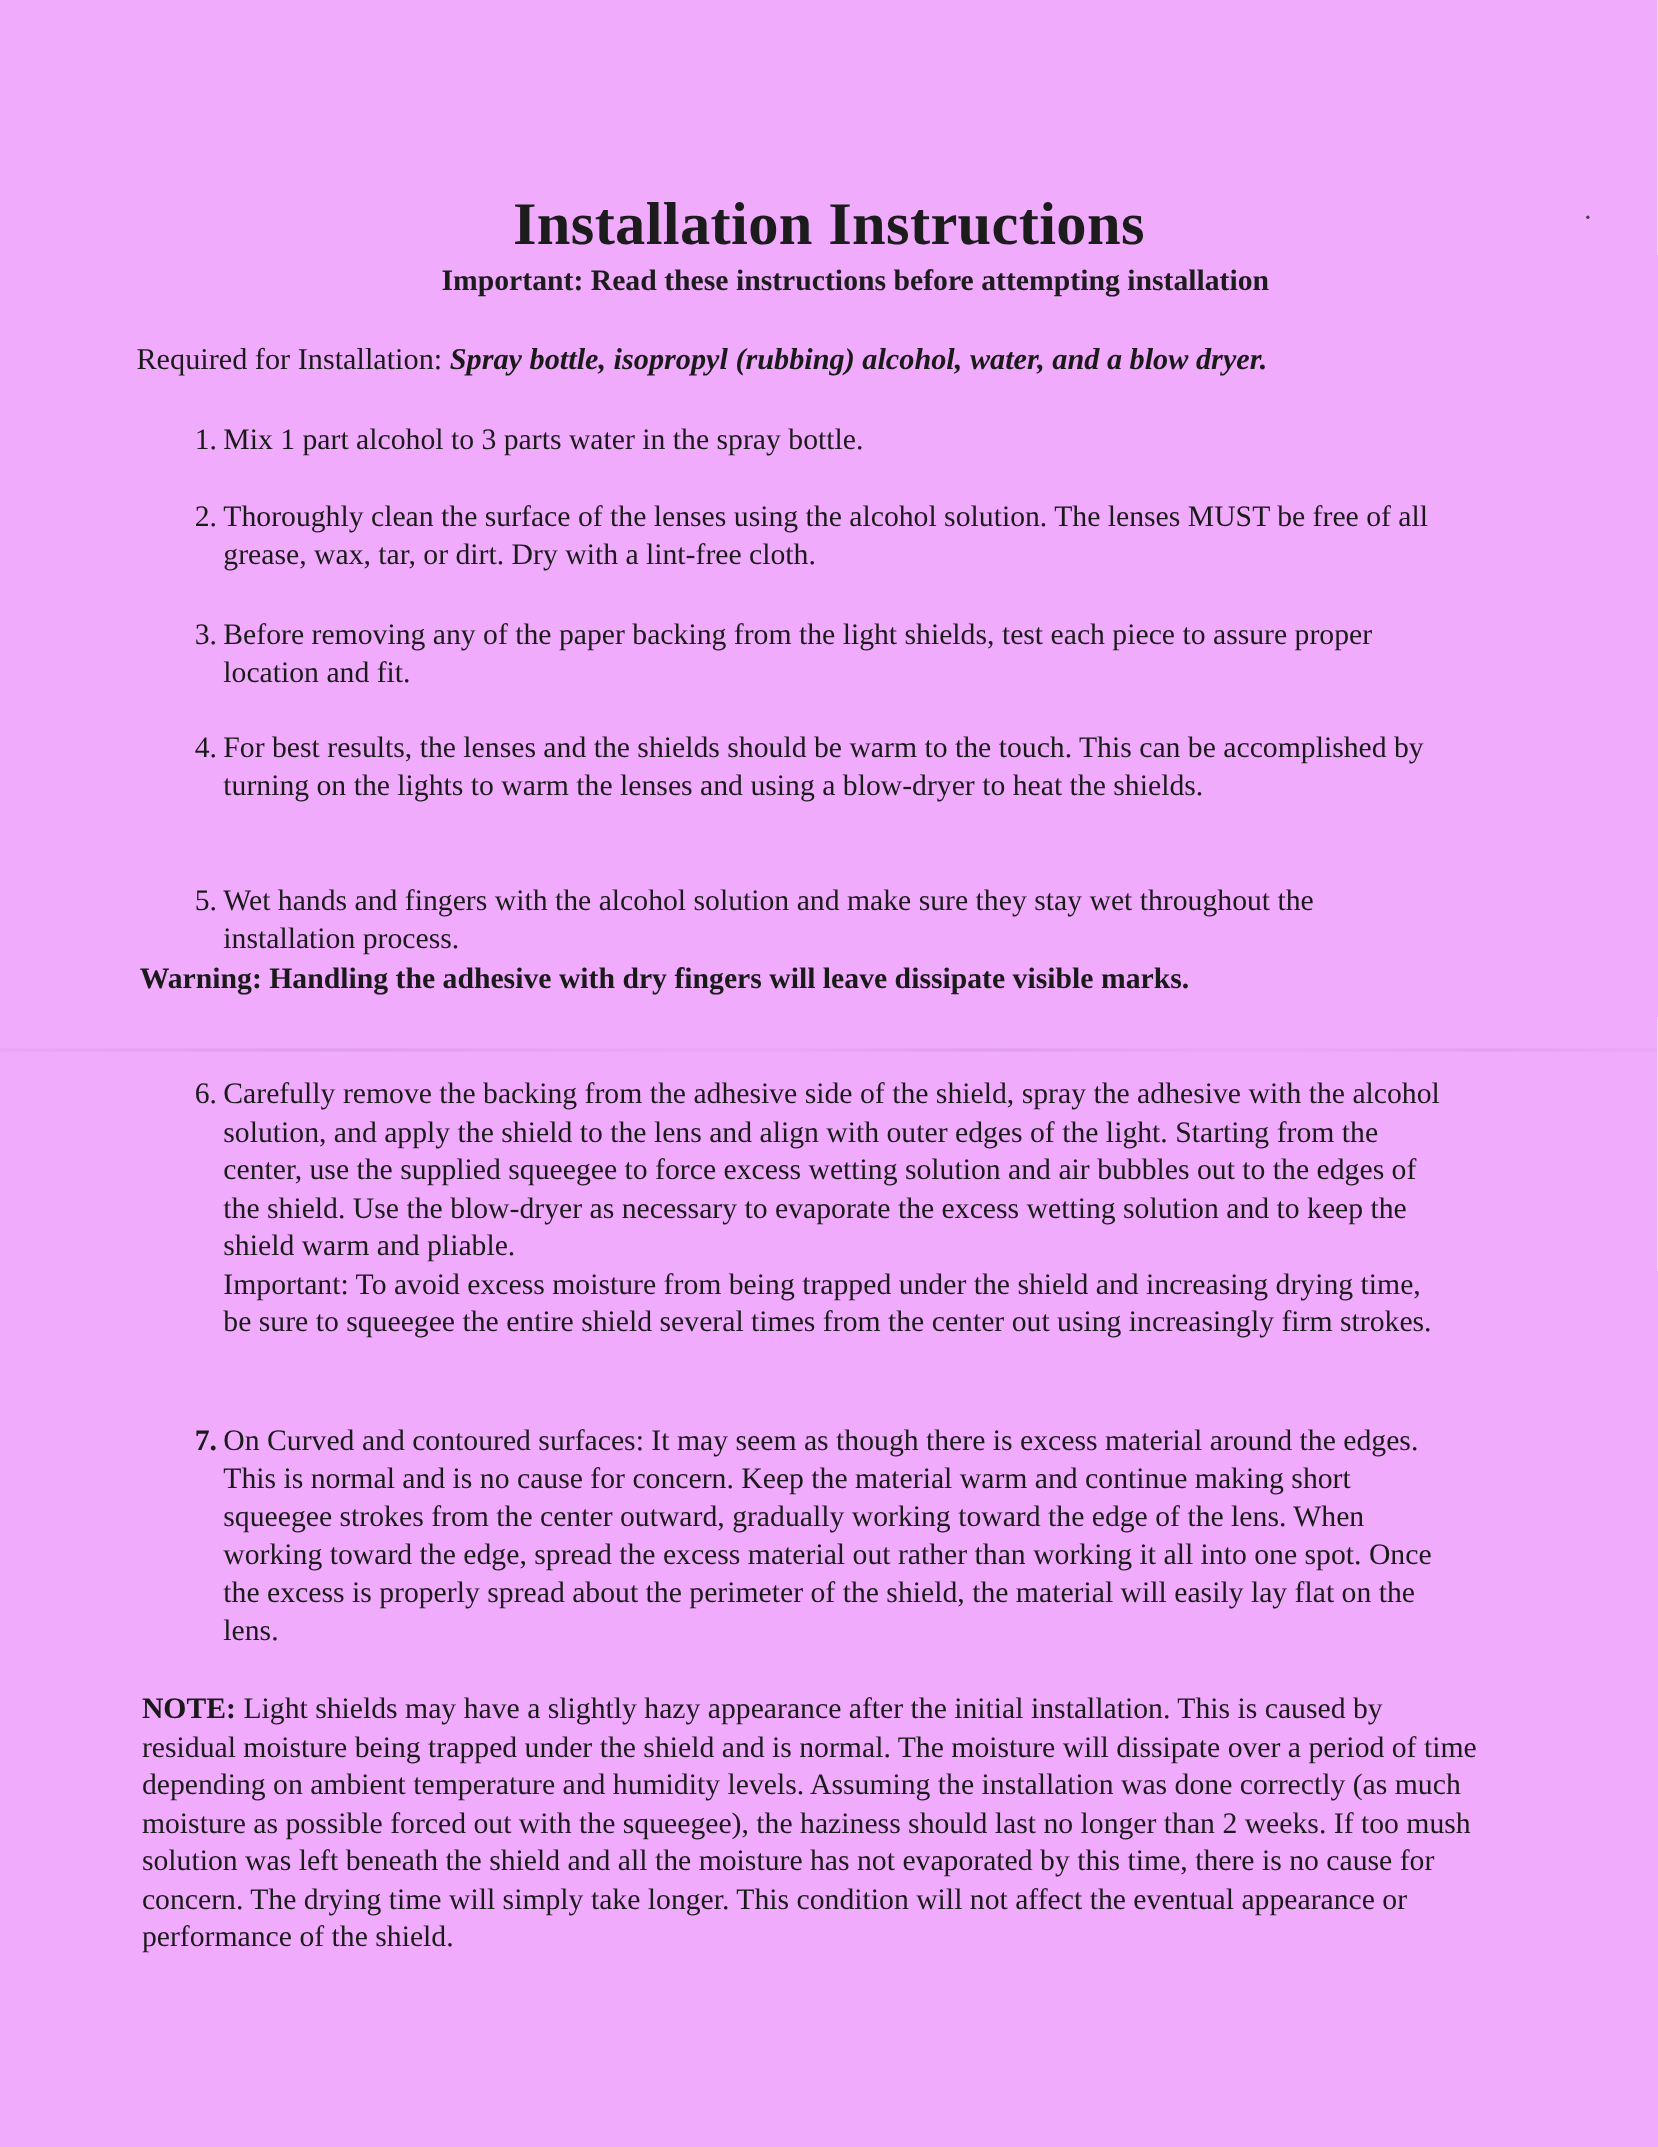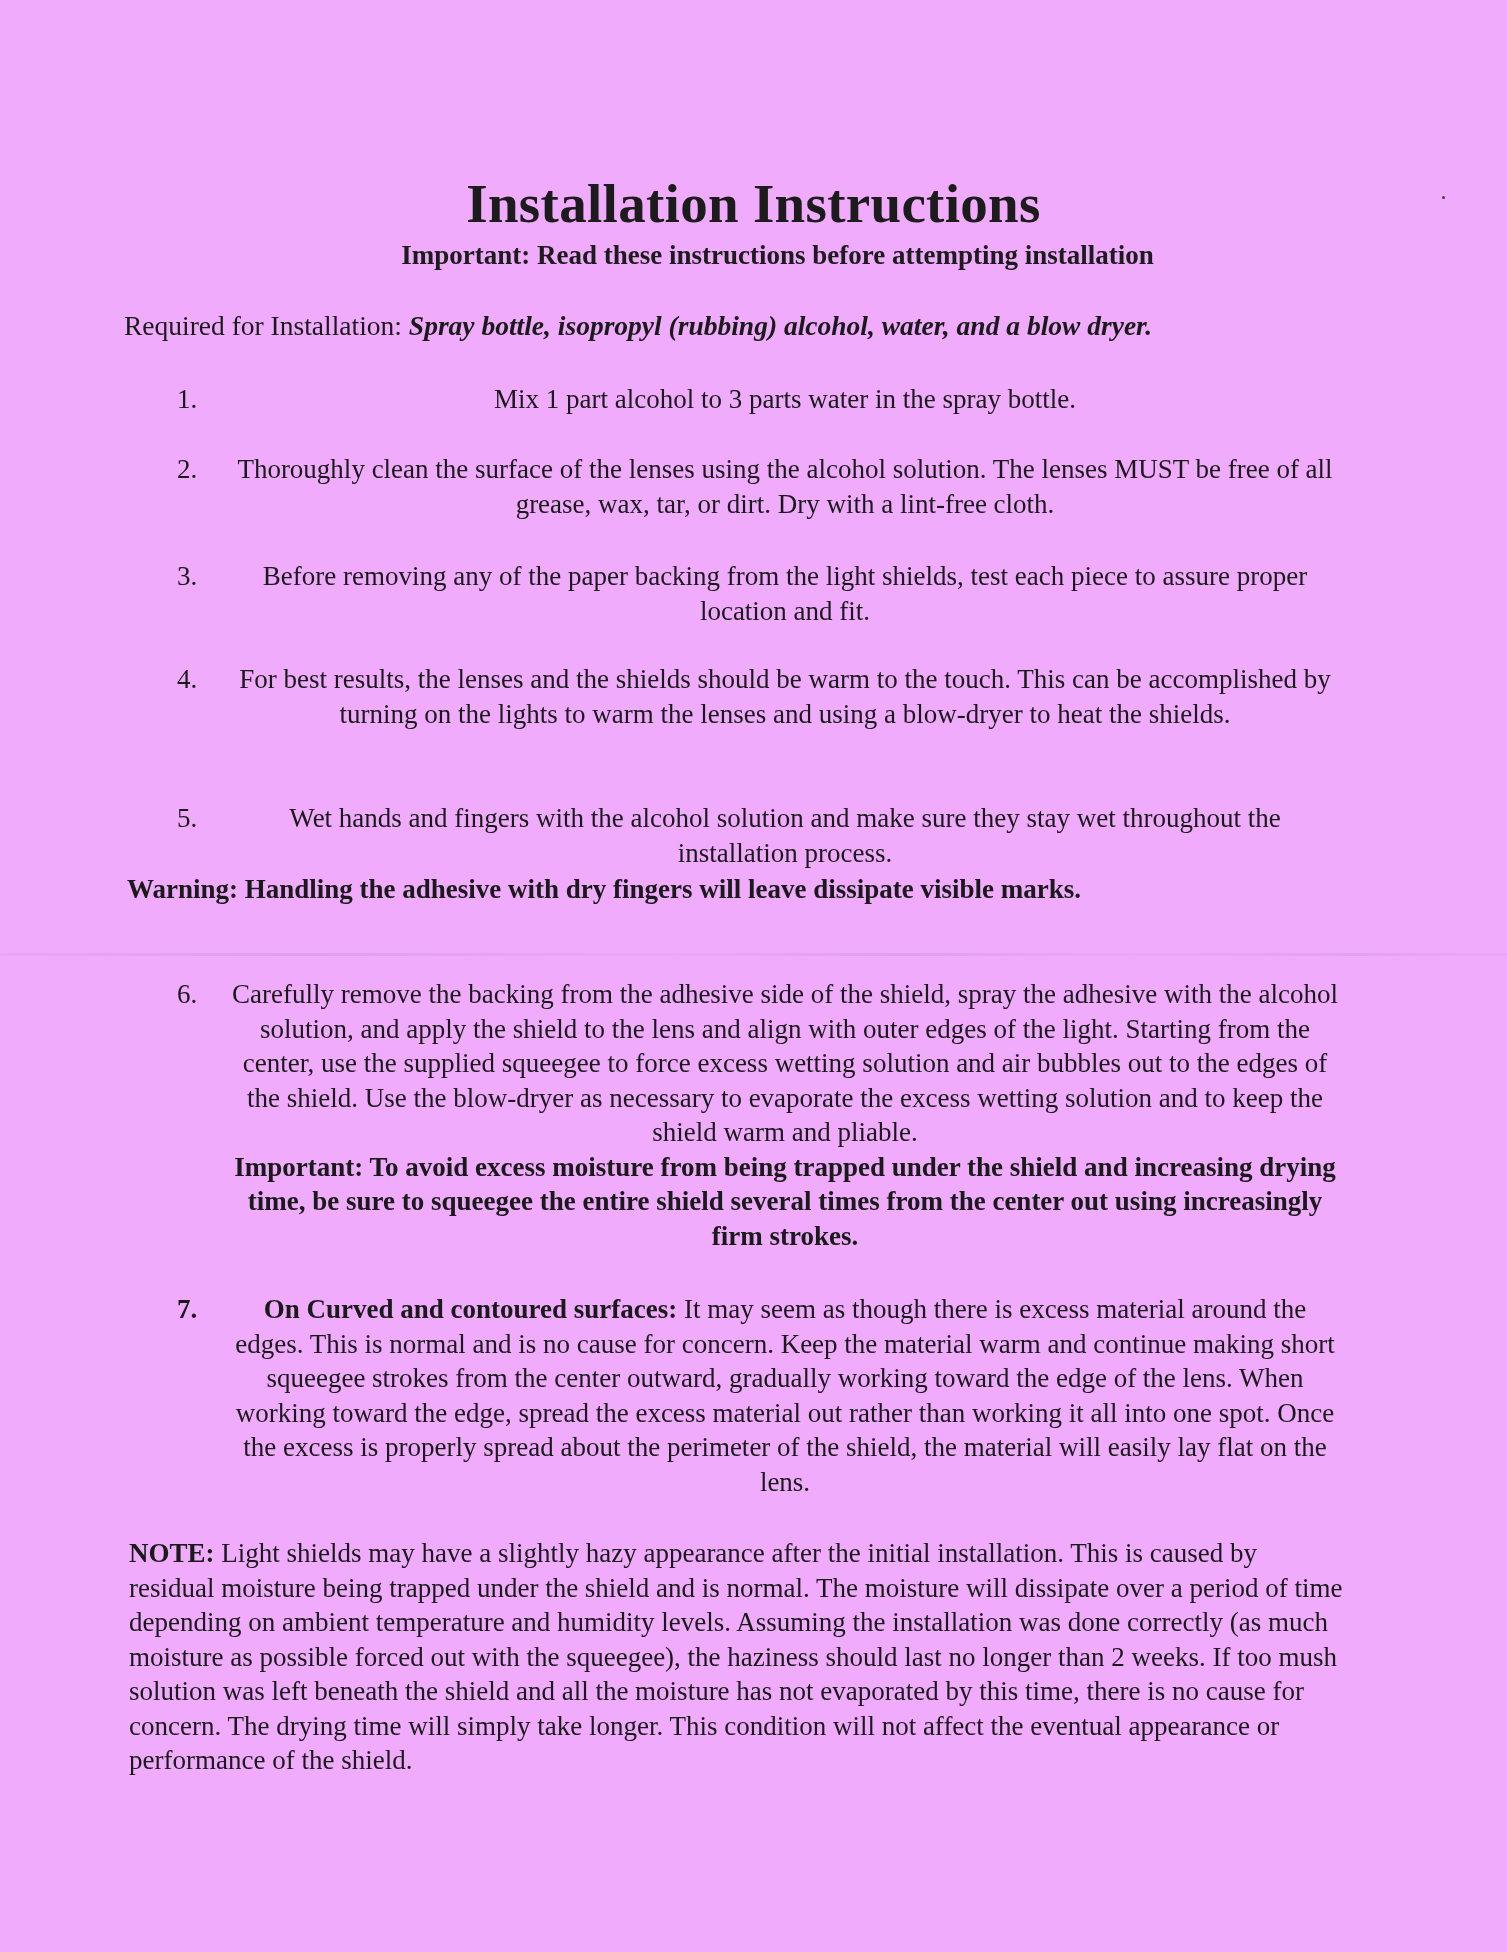--- a/index.html
+++ b/index.html
@@ -62,25 +62,24 @@
       left: 177px;
       width: 1160px;
     }
     .item .num {
       position: absolute;
       left: 0;
       top: 0;
       width: 40px;
     }
     .item .txt {
-      margin-left: 53px;
+      margin-left: 26px;
       width: 1110px;
-      text-align: center;
     }
-    .item .txt .em { font-weight: bold; }
+    .item .txt .em { font-weight: normal; }
     .bold-num { font-weight: bold; }
     .warning {
       position: absolute;
       left: 127px;
       top: 872px;
       font-weight: bold;
       font-size: 27px;
       line-height: 34px;
       white-space: nowrap;
     }

